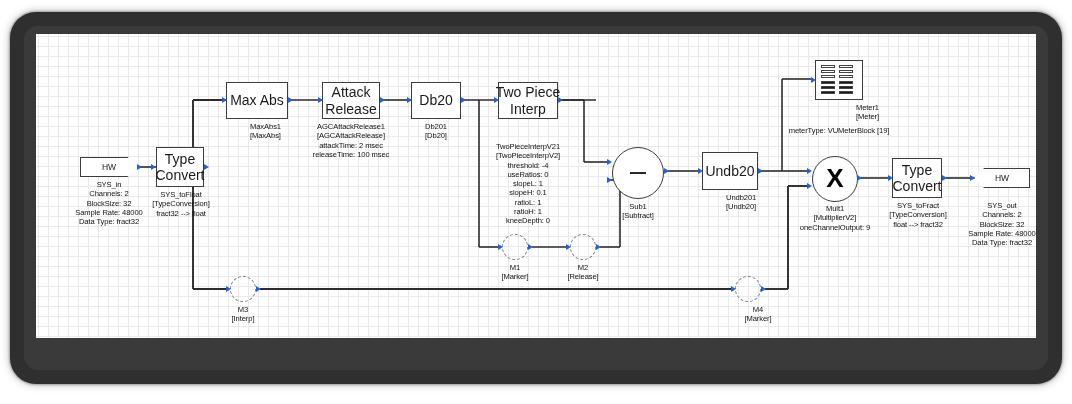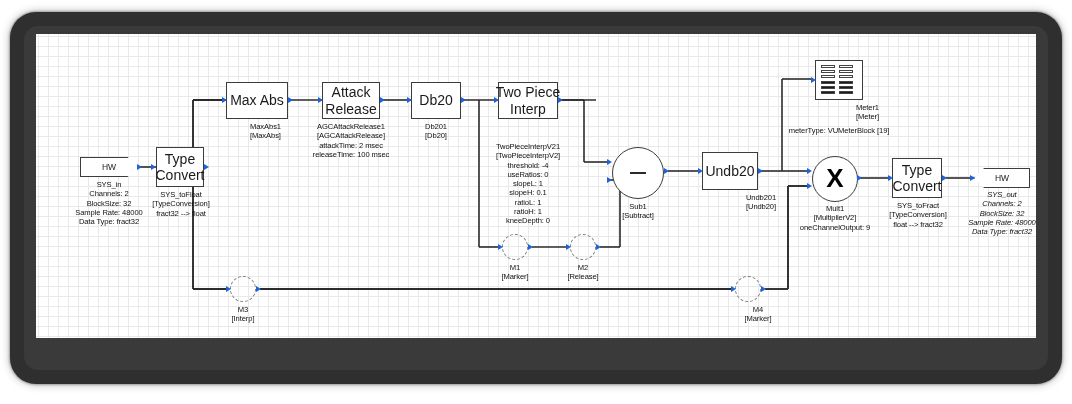--- a/index.html
+++ b/index.html
@@ -284,21 +284,21 @@
       <div class="caption" style="left:562px; top:168px; width:80px;">Sub1
 [Subtract]</div>
     </div>
 
     <div class="node">
       <div class="box" style="left:666px; top:118px; width:56px; height:38px;">
         <span>Undb20</span>
       </div>
       <div class="port" style="left:662px; top:133.5px;"></div>
       <div class="port" style="left:722px; top:133.5px;"></div>
-      <div class="caption left" style="left:666px; top:159px; width:70px;text-align:center;">Undb201
+      <div class="caption left" style="left:666px; top:159px; width:70px;">Undb201
 [Undb20]</div>
     </div>
 
     <div class="node">
       <div class="circle" style="left:776px; top:122px; width:46px; height:46px;">
         <span class="mult-x">X</span>
       </div>
       <div class="port" style="left:771px; top:133.5px;"></div>
       <div class="port" style="left:771px; top:148.5px;"></div>
       <div class="port" style="left:821px; top:140.5px;"></div>
@@ -317,21 +317,21 @@
       <div class="caption" style="left:828px; top:167px; width:108px;">SYS_toFract
 [TypeConversion]
 float --&gt; fract32</div>
     </div>
 
     <div class="node">
       <div class="hwflag out" style="left:938px; top:134px; width:56px; height:20px;">
         <span>HW</span>
       </div>
       <div class="port" style="left:934px; top:140.5px;"></div>
-      <div class="caption" style="left:900px; top:156px; width:132px;font-style:italic;">SYS_out
+      <div class="caption" style="left:900px; top:167px; width:132px;">SYS_out
 Channels: 2
 BlockSize: 32
 Sample Rate: 48000
 Data Type: fract32</div>
     </div>
 
     <div class="node">
       <div class="meterbox" style="left:779px; top:26px; width:48px; height:40px;">
         <div class="meter-cols">
           <div class="meter-col">

